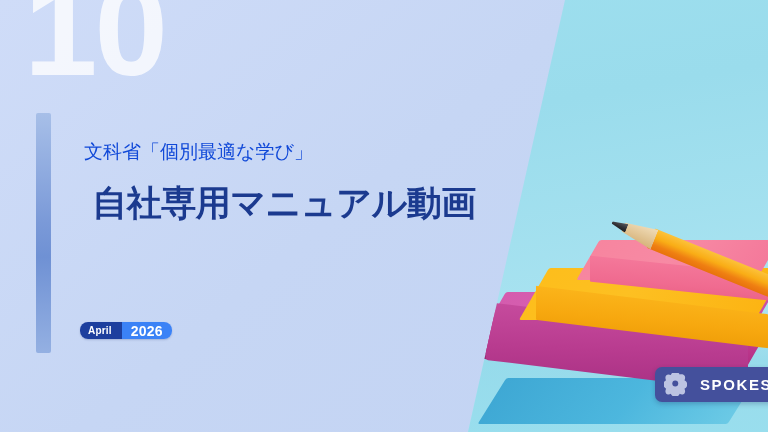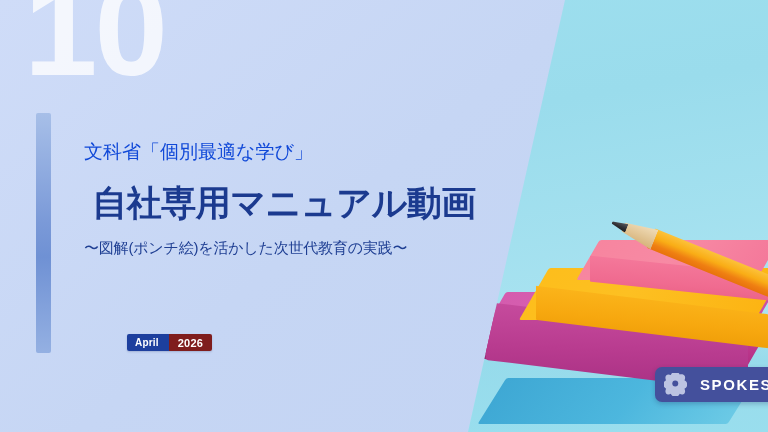--- a/index.html
+++ b/index.html
@@ -203,43 +203,42 @@
     font-weight: normal;
     color: #1f3f93;
     letter-spacing: -0.2px;
     margin: 14px 0 0 0;
     white-space: nowrap;
   }
 
   
   .date-badge {
     position: absolute;
-    left: 80px; top: 334px;
+    left: 80px; top: 322px;
     display: flex;
     align-items: stretch;
     height: 17px;
-    border-radius: 2px;
+    border-radius: 8px;
     overflow: hidden;
     box-shadow: 0 1px 2px rgba(30,50,110,0.22);
-    margin-left: 47px;
   }
   .date-month {
     background: #1d3f9e;
     color: #ffffff;
     font-size: 10px;
     font-weight: bold;
     padding: 0 10px 0 8px;
     display: flex;
     align-items: center;
     letter-spacing: 0.2px;
   }
   .date-year {
-    background: #7f1d1d;
+    background: #3b82f6;
     color: #ffffff;
-    font-size: 11px;
+    font-size: 14px;
     font-weight: bold;
     padding: 0 9px;
     display: flex;
     align-items: center;
     letter-spacing: 0.2px;
   }
 
   
   .logo-badge {
     position: absolute;
@@ -297,21 +296,20 @@
 
   <div class="slide-number">10</div>
 
   <div class="accent-bar"></div>
 
   <div class="text-block">
     <p class="kicker">文科省「個別最適な学び」</p>
     <h1 class="main-title">
       <span class="t-line">自社専用マニュアル動画</span>
     </h1>
-    <p class="tagline">〜図解(ポンチ絵)を活かした次世代教育の実践〜</p>
   </div>
 
   <div class="date-badge">
     <span class="date-month">April</span>
     <span class="date-year">2026</span>
   </div>
 
   <div class="logo-badge">
     <span class="logo-mark">
       <svg viewBox="0 0 48 48" width="23" height="23" aria-hidden="true">

